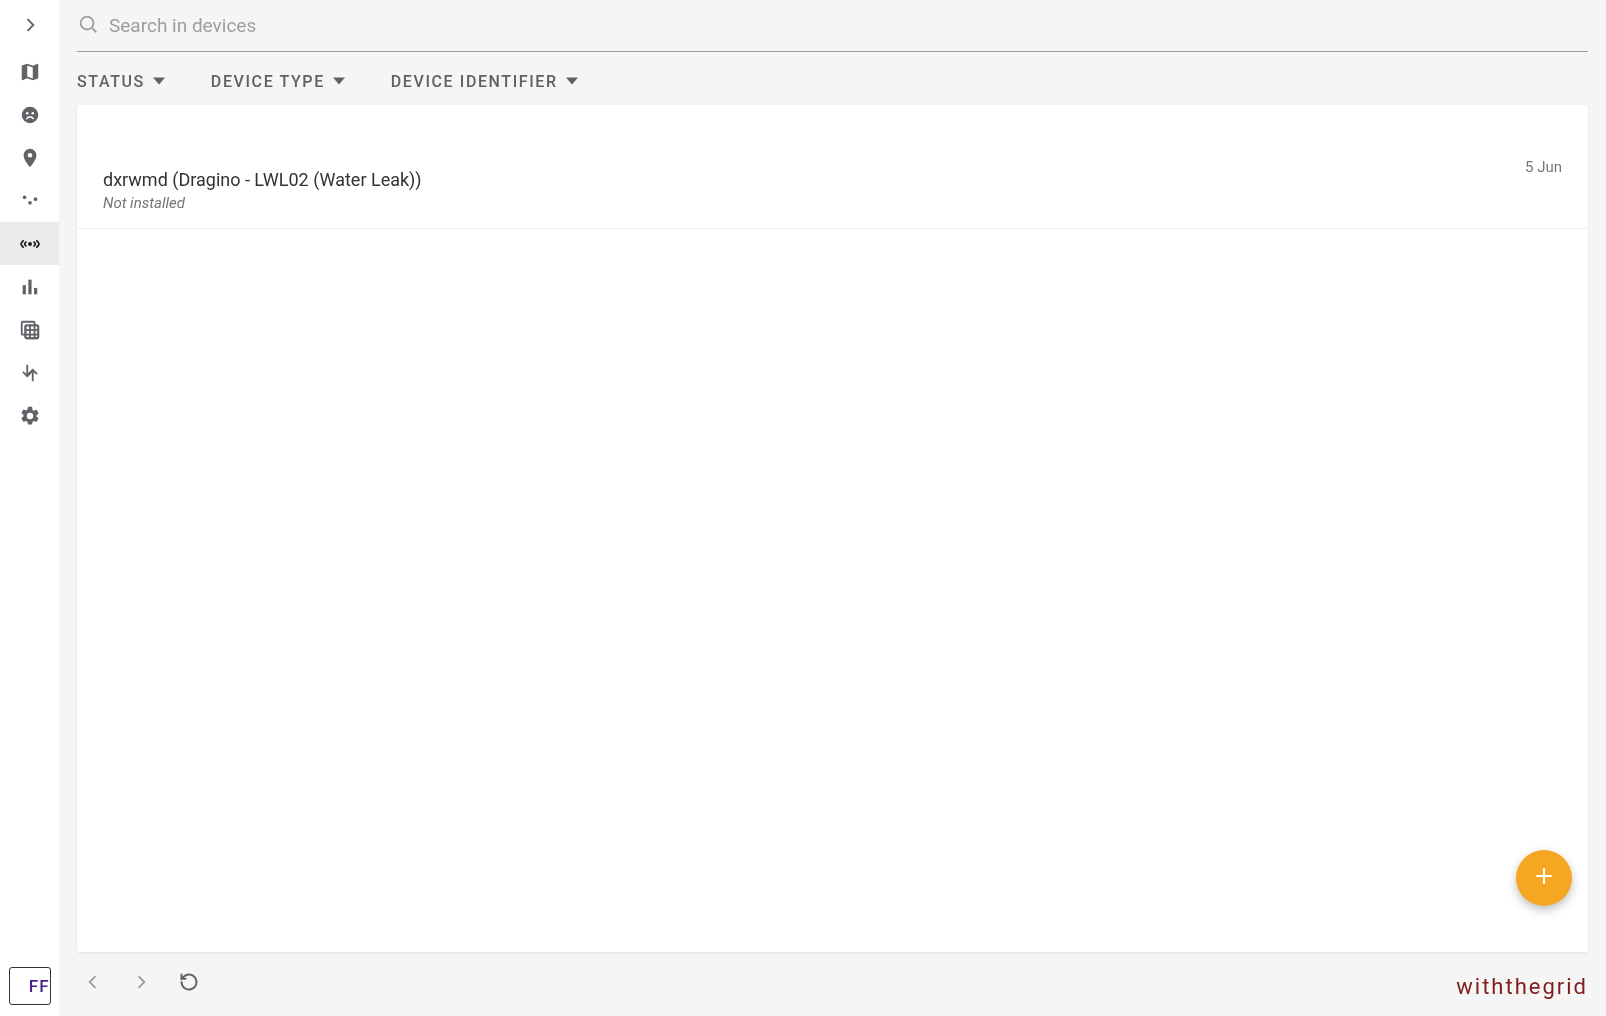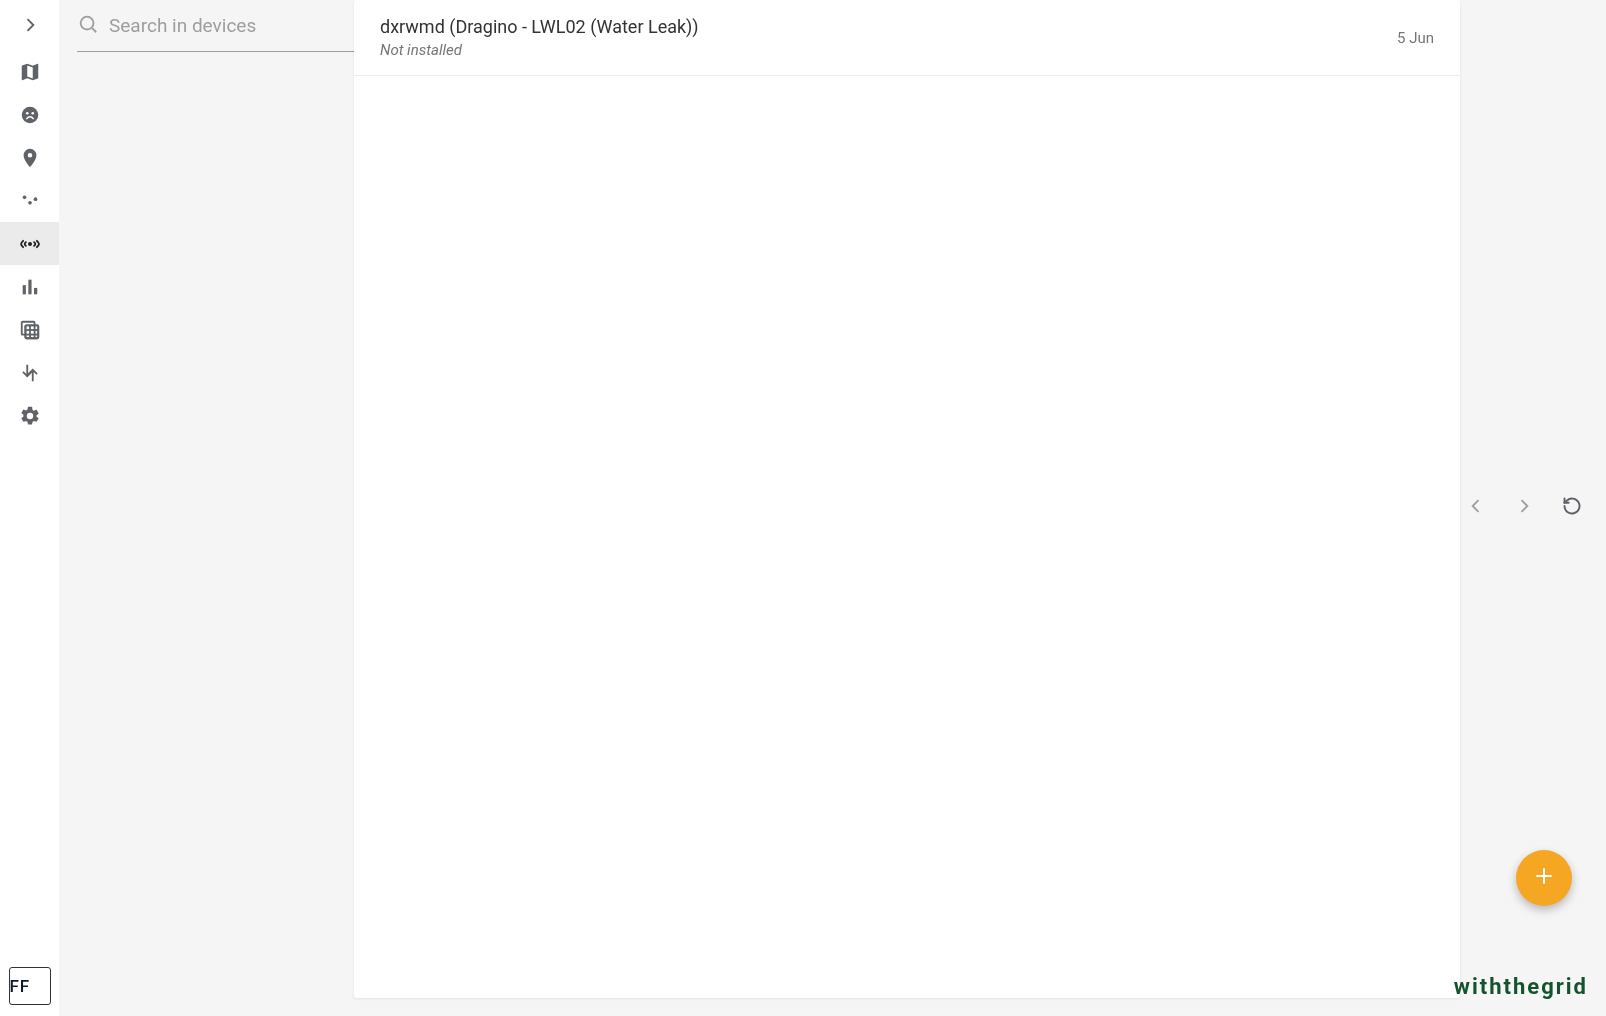--- a/index.html
+++ b/index.html
@@ -52,30 +52,30 @@
     width:var(--sidew);
     height:60px;
     display:flex;
     align-items:center;
     justify-content:center;
   }
   .avatar-box{
     border:1.5px solid #333;
     border-radius:3px;
     width:42px;height:38px;
-    display:flex;align-items:center;justify-content:flex-start;
-    font-size:17px;font-weight:500;color:#0f172a;
+    display:flex;align-items:center;justify-content:flex-end;
+    font-size:17px;font-weight:500;color:#4c1d95;
     letter-spacing:1px;
   }
   
   .main{
     position:absolute;
     left:var(--sidew);right:0;top:0;bottom:0;
     padding:0 18px 18px 18px;
-    display:flex;flex-direction:row;
+    display:flex;flex-direction:column;
   }
   .search-row{
     display:flex;align-items:center;
     height:52px;
     border-bottom:1px solid var(--line);
     gap:10px;
     color:var(--muted2);
   }
   .search-row svg{width:22px;height:22px;flex:none;color:#9e9e9e;}
   .search-input{
@@ -106,21 +106,21 @@
     box-shadow:0 1px 3px rgba(0,0,0,0.08);
     overflow:hidden;
   }
   .list-row{
     display:flex;align-items:center;justify-content:space-between;
     padding:16px 26px;
     border-bottom:1px solid #eee;
     cursor:pointer;
   }
   .row-left{display:flex;flex-direction:column;gap:4px;}
-  .row-title{font-size:18px;color:#333;}
+  .row-title{font-size:18px;color:#333;margin-top:48px;}
   .row-sub{font-size:15px;color:var(--muted);font-style:italic;}
   .row-date{font-size:15px;color:var(--muted);white-space:nowrap;}
   
   .pager{
     display:flex;align-items:center;gap:20px;
     padding:18px 2px 0 2px;
     color:#9e9e9e;
   }
   .pager .btn{
     width:28px;height:28px;display:flex;align-items:center;justify-content:center;
@@ -137,22 +137,22 @@
     display:flex;align-items:center;justify-content:center;
     color:#fff;font-size:28px;font-weight:300;
     box-shadow:0 4px 10px rgba(0,0,0,0.25);
     cursor:pointer;
     z-index:30;
   }
   
   .brand{
     position:absolute;
     right:18px;bottom:16px;
-    font-size:22px;font-weight:700;letter-spacing:2px;
-    color:#14532d;
+    font-size:22px;font-weight:400;letter-spacing:2px;
+    color:#7f1d1d;
     font-family:"Arial",sans-serif;
   }
 </style>
 </head>
 <body>
 
 <nav class="sidebar">
 
   <div class="side-item expand">
     <span>
@@ -269,20 +269,40 @@
   <div class="search-row">
     <span>
       <svg viewBox="0 0 24 24" fill="none" stroke="currentColor" stroke-width="2">
           <circle cx="11" cy="11" r="7"></circle>
           <line x1="21" y1="21" x2="16.65" y2="16.65"></line>
         </svg>
     </span>
     <input class="search-input" type="text" placeholder="Search in devices" style="">
   </div>
 
+  <div class="filters">
+    <div class="filter">
+      <span>STATUS</span>
+      <span><svg viewBox="0 0 10 6" fill="currentColor">
+            <path d="M0 0h10L5 6z"></path>
+          </svg></span>
+    </div>
+    <div class="filter">
+      <span>DEVICE TYPE</span>
+      <span><svg viewBox="0 0 10 6" fill="currentColor">
+            <path d="M0 0h10L5 6z"></path>
+          </svg></span>
+    </div>
+    <div class="filter">
+      <span>DEVICE IDENTIFIER</span>
+      <span><svg viewBox="0 0 10 6" fill="currentColor">
+            <path d="M0 0h10L5 6z"></path>
+          </svg></span>
+    </div>
+  </div>
 
   <div class="list">
     <div class="list-row">
       <div class="row-left">
         <span class="row-title">dxrwmd (Dragino - LWL02 (Water Leak))</span>
         <span class="row-sub">Not installed</span>
       </div>
       <span class="row-date">5 Jun</span>
     </div>
   </div>

